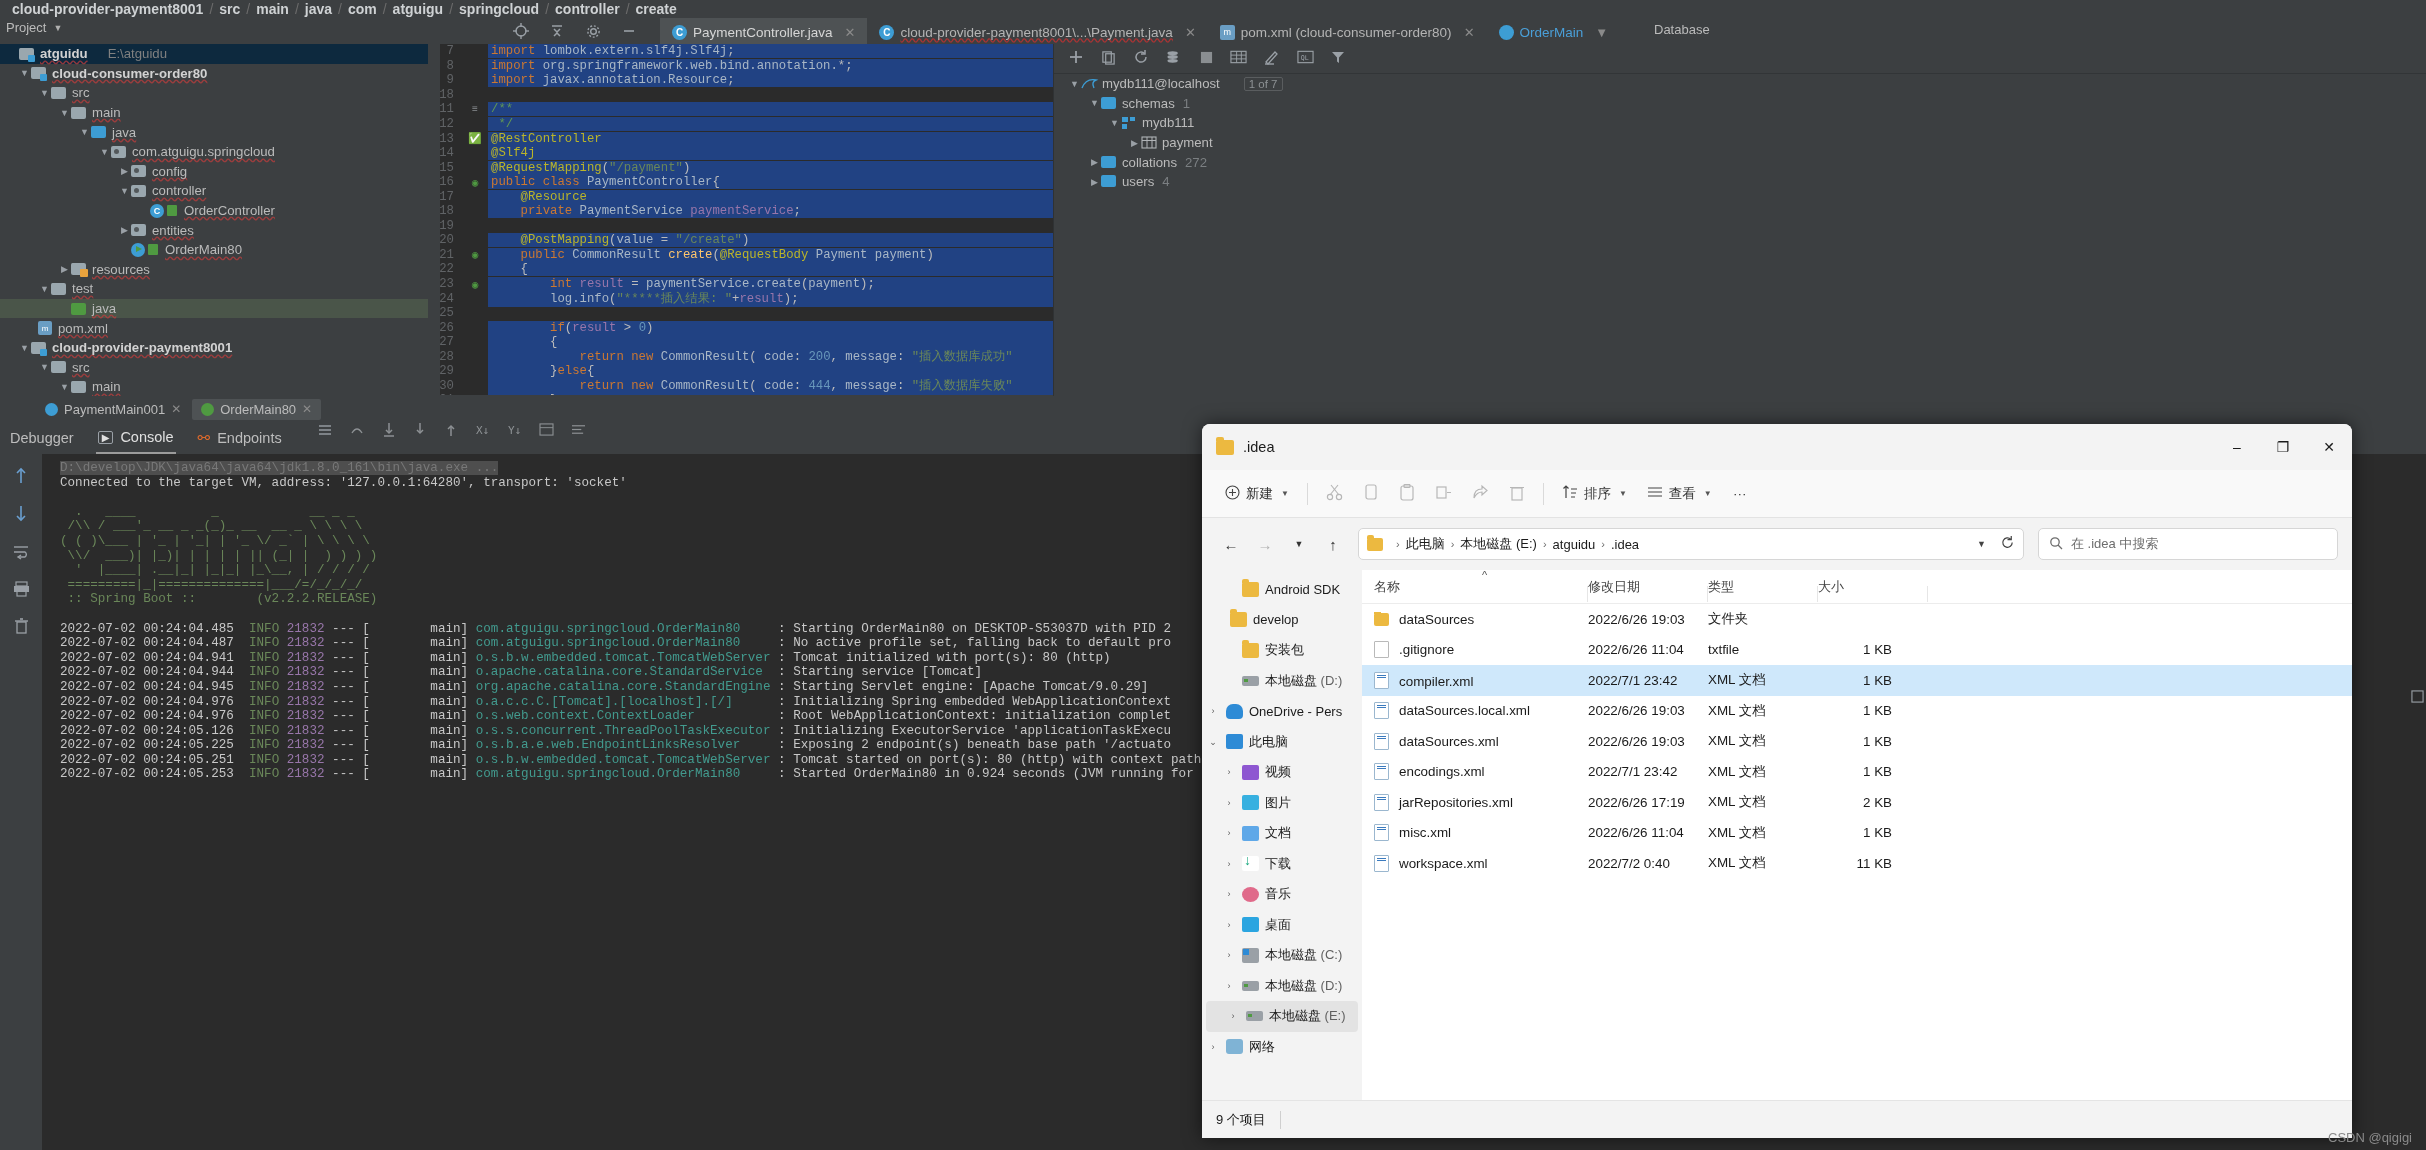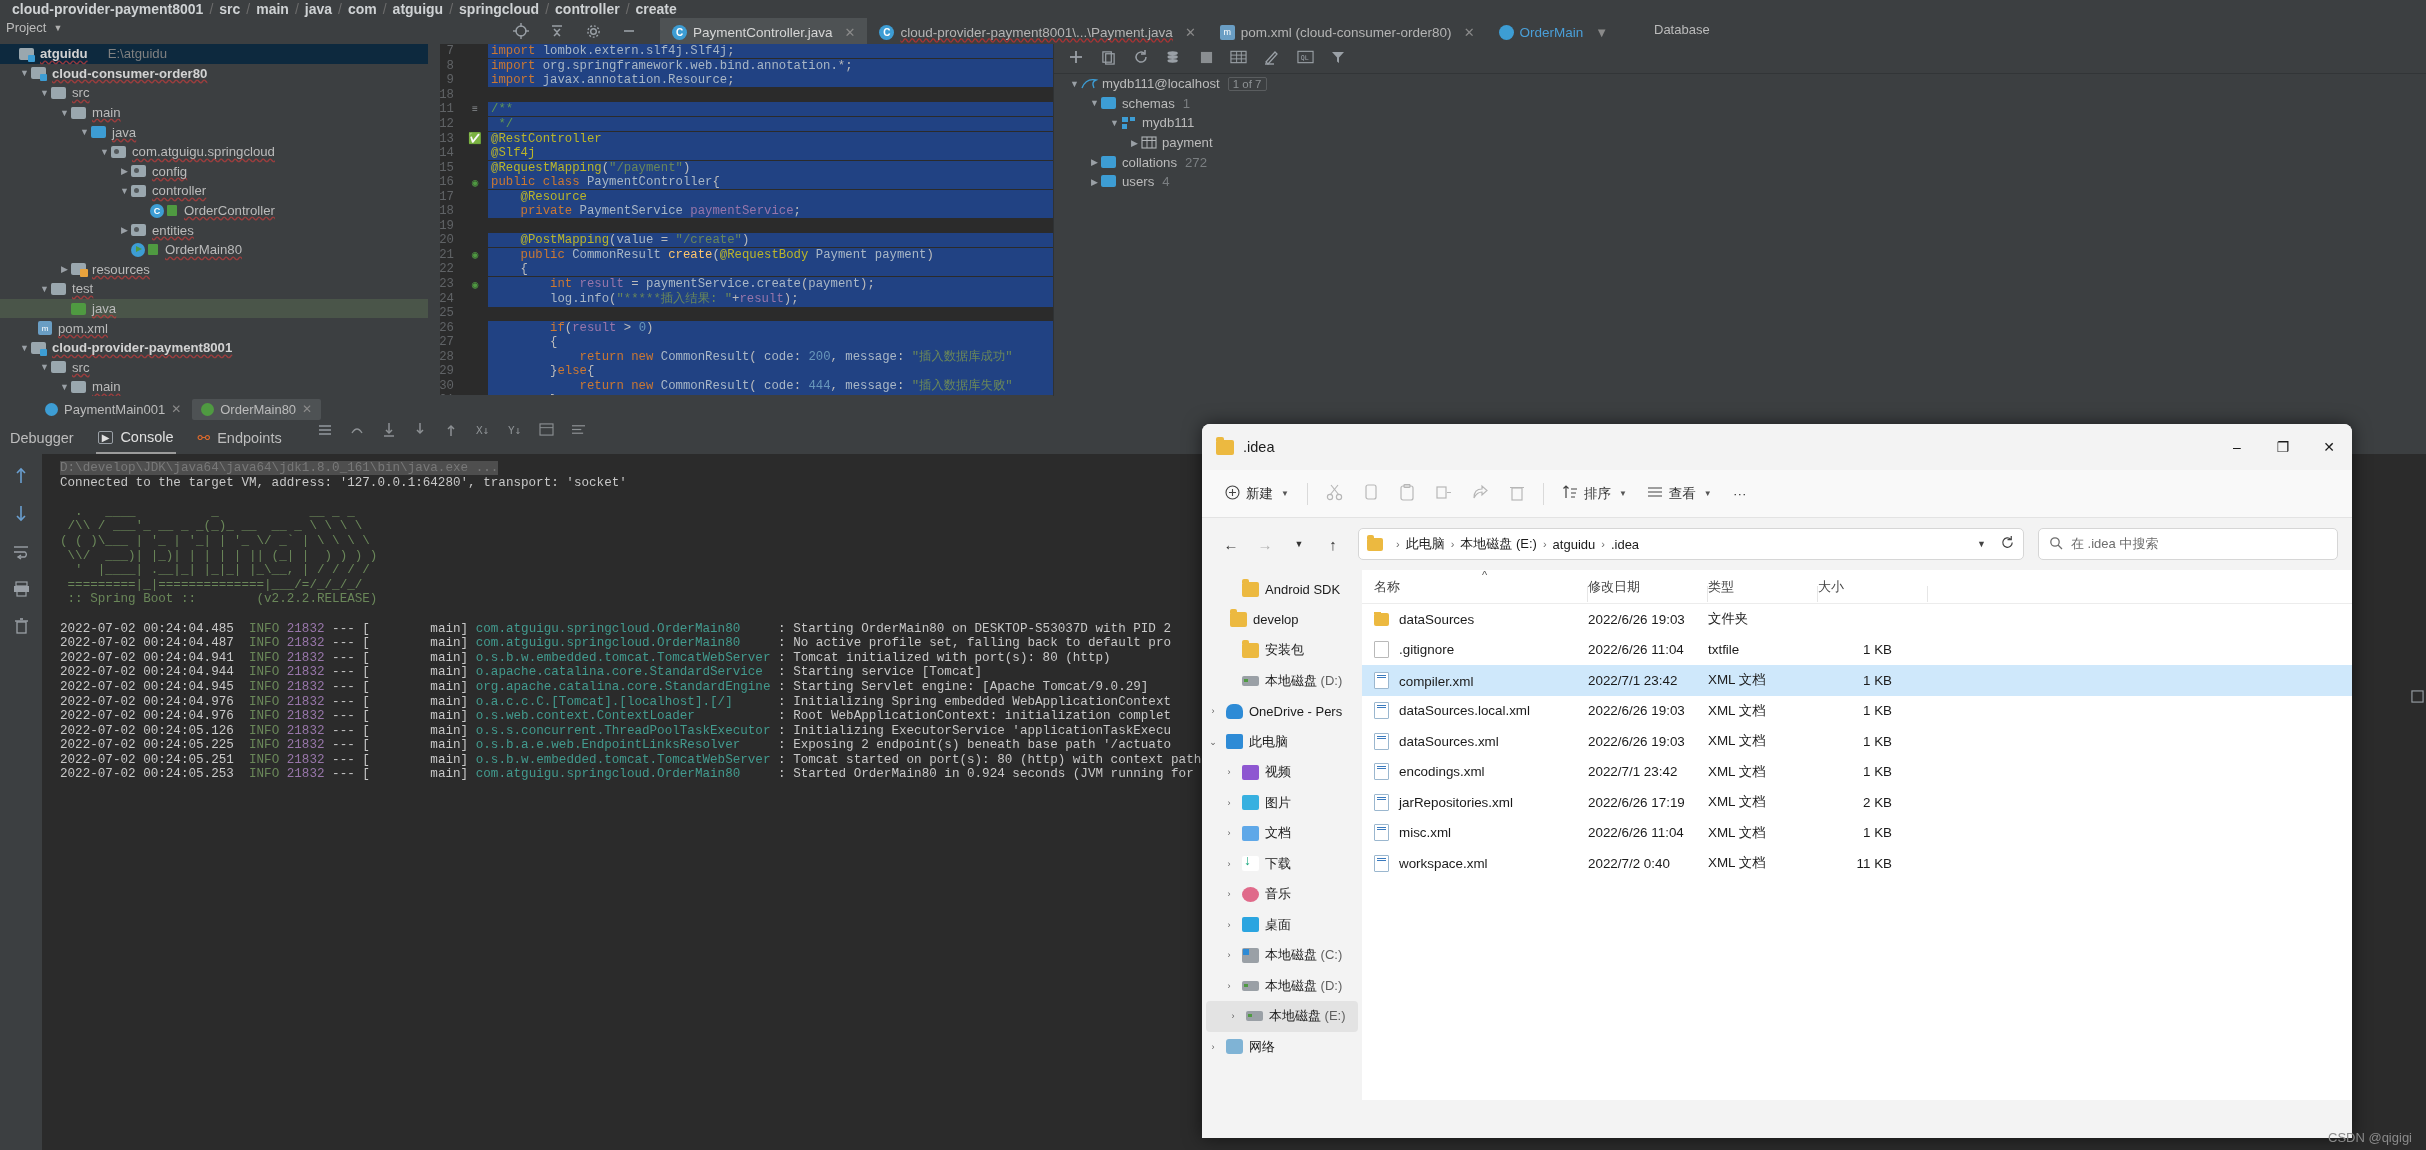--- a/index.html
+++ b/index.html
@@ -96,21 +96,21 @@
   .greenrun { color:#4f9a41; font-size:11px;}
 
   
   #dbPanel { position:absolute; left:1053px; top:44px; right:0; height:352px; background:#3c3f41;
       border-left:1px solid #2f3234; overflow:hidden;}
   #dbToolbar { height:30px; display:flex; align-items:center; gap:17px; padding:0 14px;
       border-bottom:1px solid #323537; color:#9aa0a6; }
   .dbrow { height:19.6px; display:flex; align-items:center; font-size:13.2px; color:#bbbbbb; white-space:nowrap;}
   .dbicon { width:15px;height:13px;flex:none;margin-right:6px; }
   .chip { border:1px solid #5a5d5f; border-radius:2px; padding:0 4px; color:#8d9194; font-size:11.5px;
-      margin-left:8px;}
+      margin-left:24px;}
   .dimnum { color:#7b7f82; margin-left:8px; }
   .dtab { display:flex;align-items:center;gap:6px;padding:3px 9px;font-size:13px;color:#bcbcbc;}
   .dtab .xc { color:#8a8a8a; font-size:12px;}
   .dtab.active { background:#4e5254; border-radius:2px;}
 
   #consolePane { position:absolute; left:0; top:422px; width:2426px; bottom:0; background:#3c3f41;}
   #consoleTabs { height:32px; display:flex; align-items:flex-start; gap:20px; padding-left:8px; }
   .ctab { font-size:14.5px; color:#bdbdbd; display:flex; align-items:center; gap:7px; height:32px;
       padding:0 2px;}
   .ctab.active { border-bottom:2px solid #9b9b9b; color:#e0e0e0;}
@@ -917,15 +917,19 @@
               <span>workspace.xml</span>
             </div>
             <div class="fcell" style="width:120px">2022/7/2 0:40</div>
             <div class="fcell" style="width:110px">XML 文档</div>
             <div class="fcell sizeR" style="width:110px">11 KB</div>
           </div>
         </div>
     </div>
   </div>
 
+  <div id="exStatus">
+    <span>9 个项目</span>
+    <span class="divider"></span>
+  </div>
 </div>
 
 <div id="watermark">CSDN @qigigi</div>
 
 </body></html>

